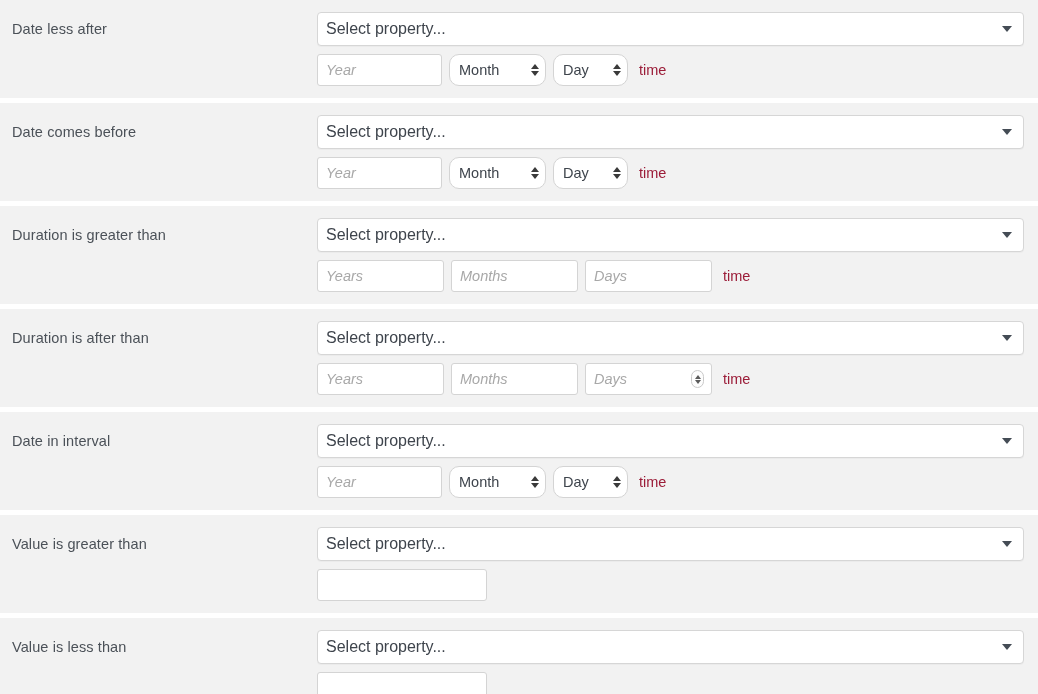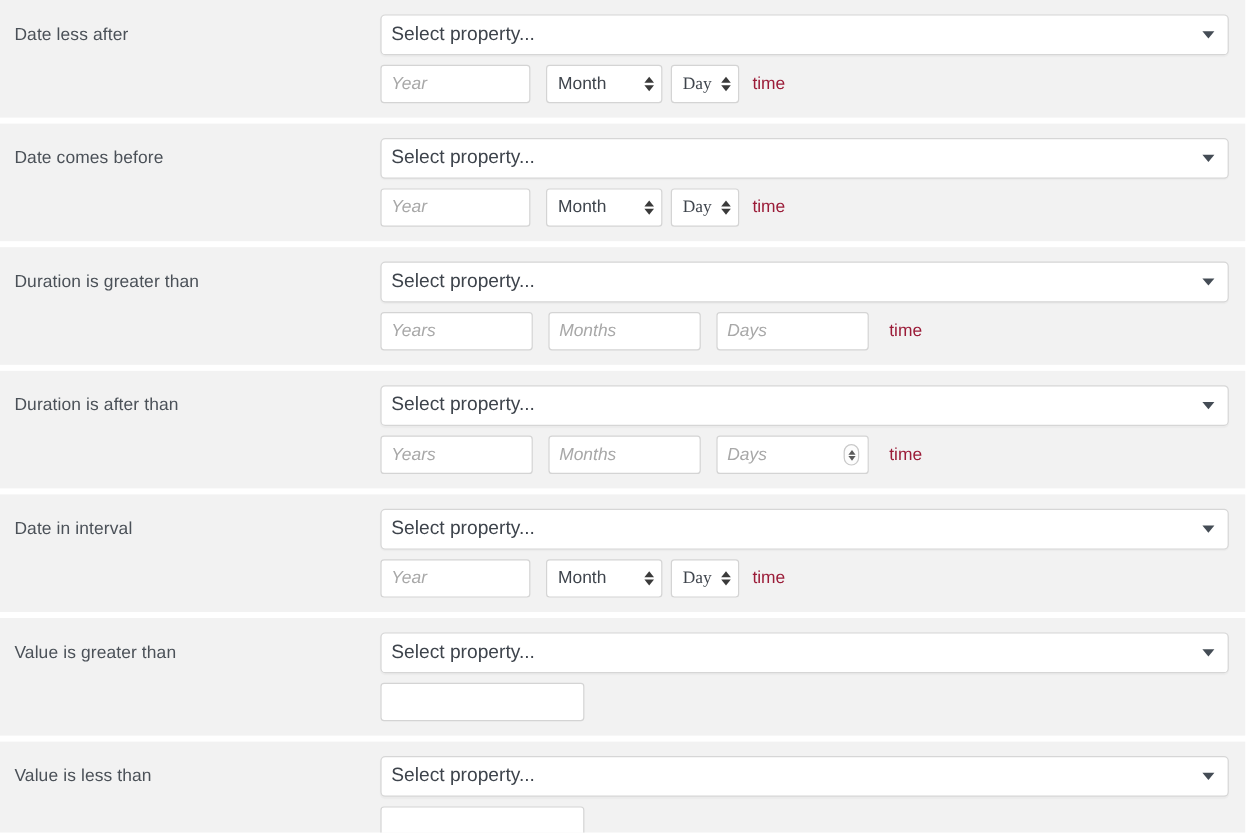--- a/index.html
+++ b/index.html
@@ -80,54 +80,54 @@
   }
 
   .txt-input {
     height: 32px;
     background: #ffffff;
     border: 1px solid #d4d4d4;
     border-radius: 3px;
     display: flex;
     align-items: center;
     padding-left: 8px;
-    margin-right: 13px;
+    margin-right: 7px;
     font-size: 14.5px;
     position: relative;
   }
   .txt-input .ph {
     font-style: italic;
     color: #a8a8a8;
     font-size: 14.5px;
     line-height: 18px;
   }
   .w-year  { width: 125px; }
   .w-dur   { width: 127px; align-items: center; }
   .w-value { width: 170px; margin-right: 0; }
 
   
   .sel-box {
     height: 32px;
     background: #ffffff;
     border: 1px solid #d4d4d4;
-    border-radius: 3px;
+    border-radius: 10px;
     display: flex;
     align-items: center;
     justify-content: space-between;
     padding: 0 6px 0 9px;
     margin-right: 7px;
     position: relative;
   }
   .sel-box .sel-val {
     font-size: 14.5px;
     color: #3e444c;
     line-height: 18px;
   }
   .w-month { width: 97px; }
-  .w-day   { width: 57px; font-family: Liberation Serif, serif; }
+  .w-day   { width: 75px; }
 
   .spinner {
     display: inline-flex;
     flex-direction: column;
     align-items: center;
     justify-content: center;
     margin-left: 6px;
   }
   .spinner .up {
     width: 0; height: 0;

